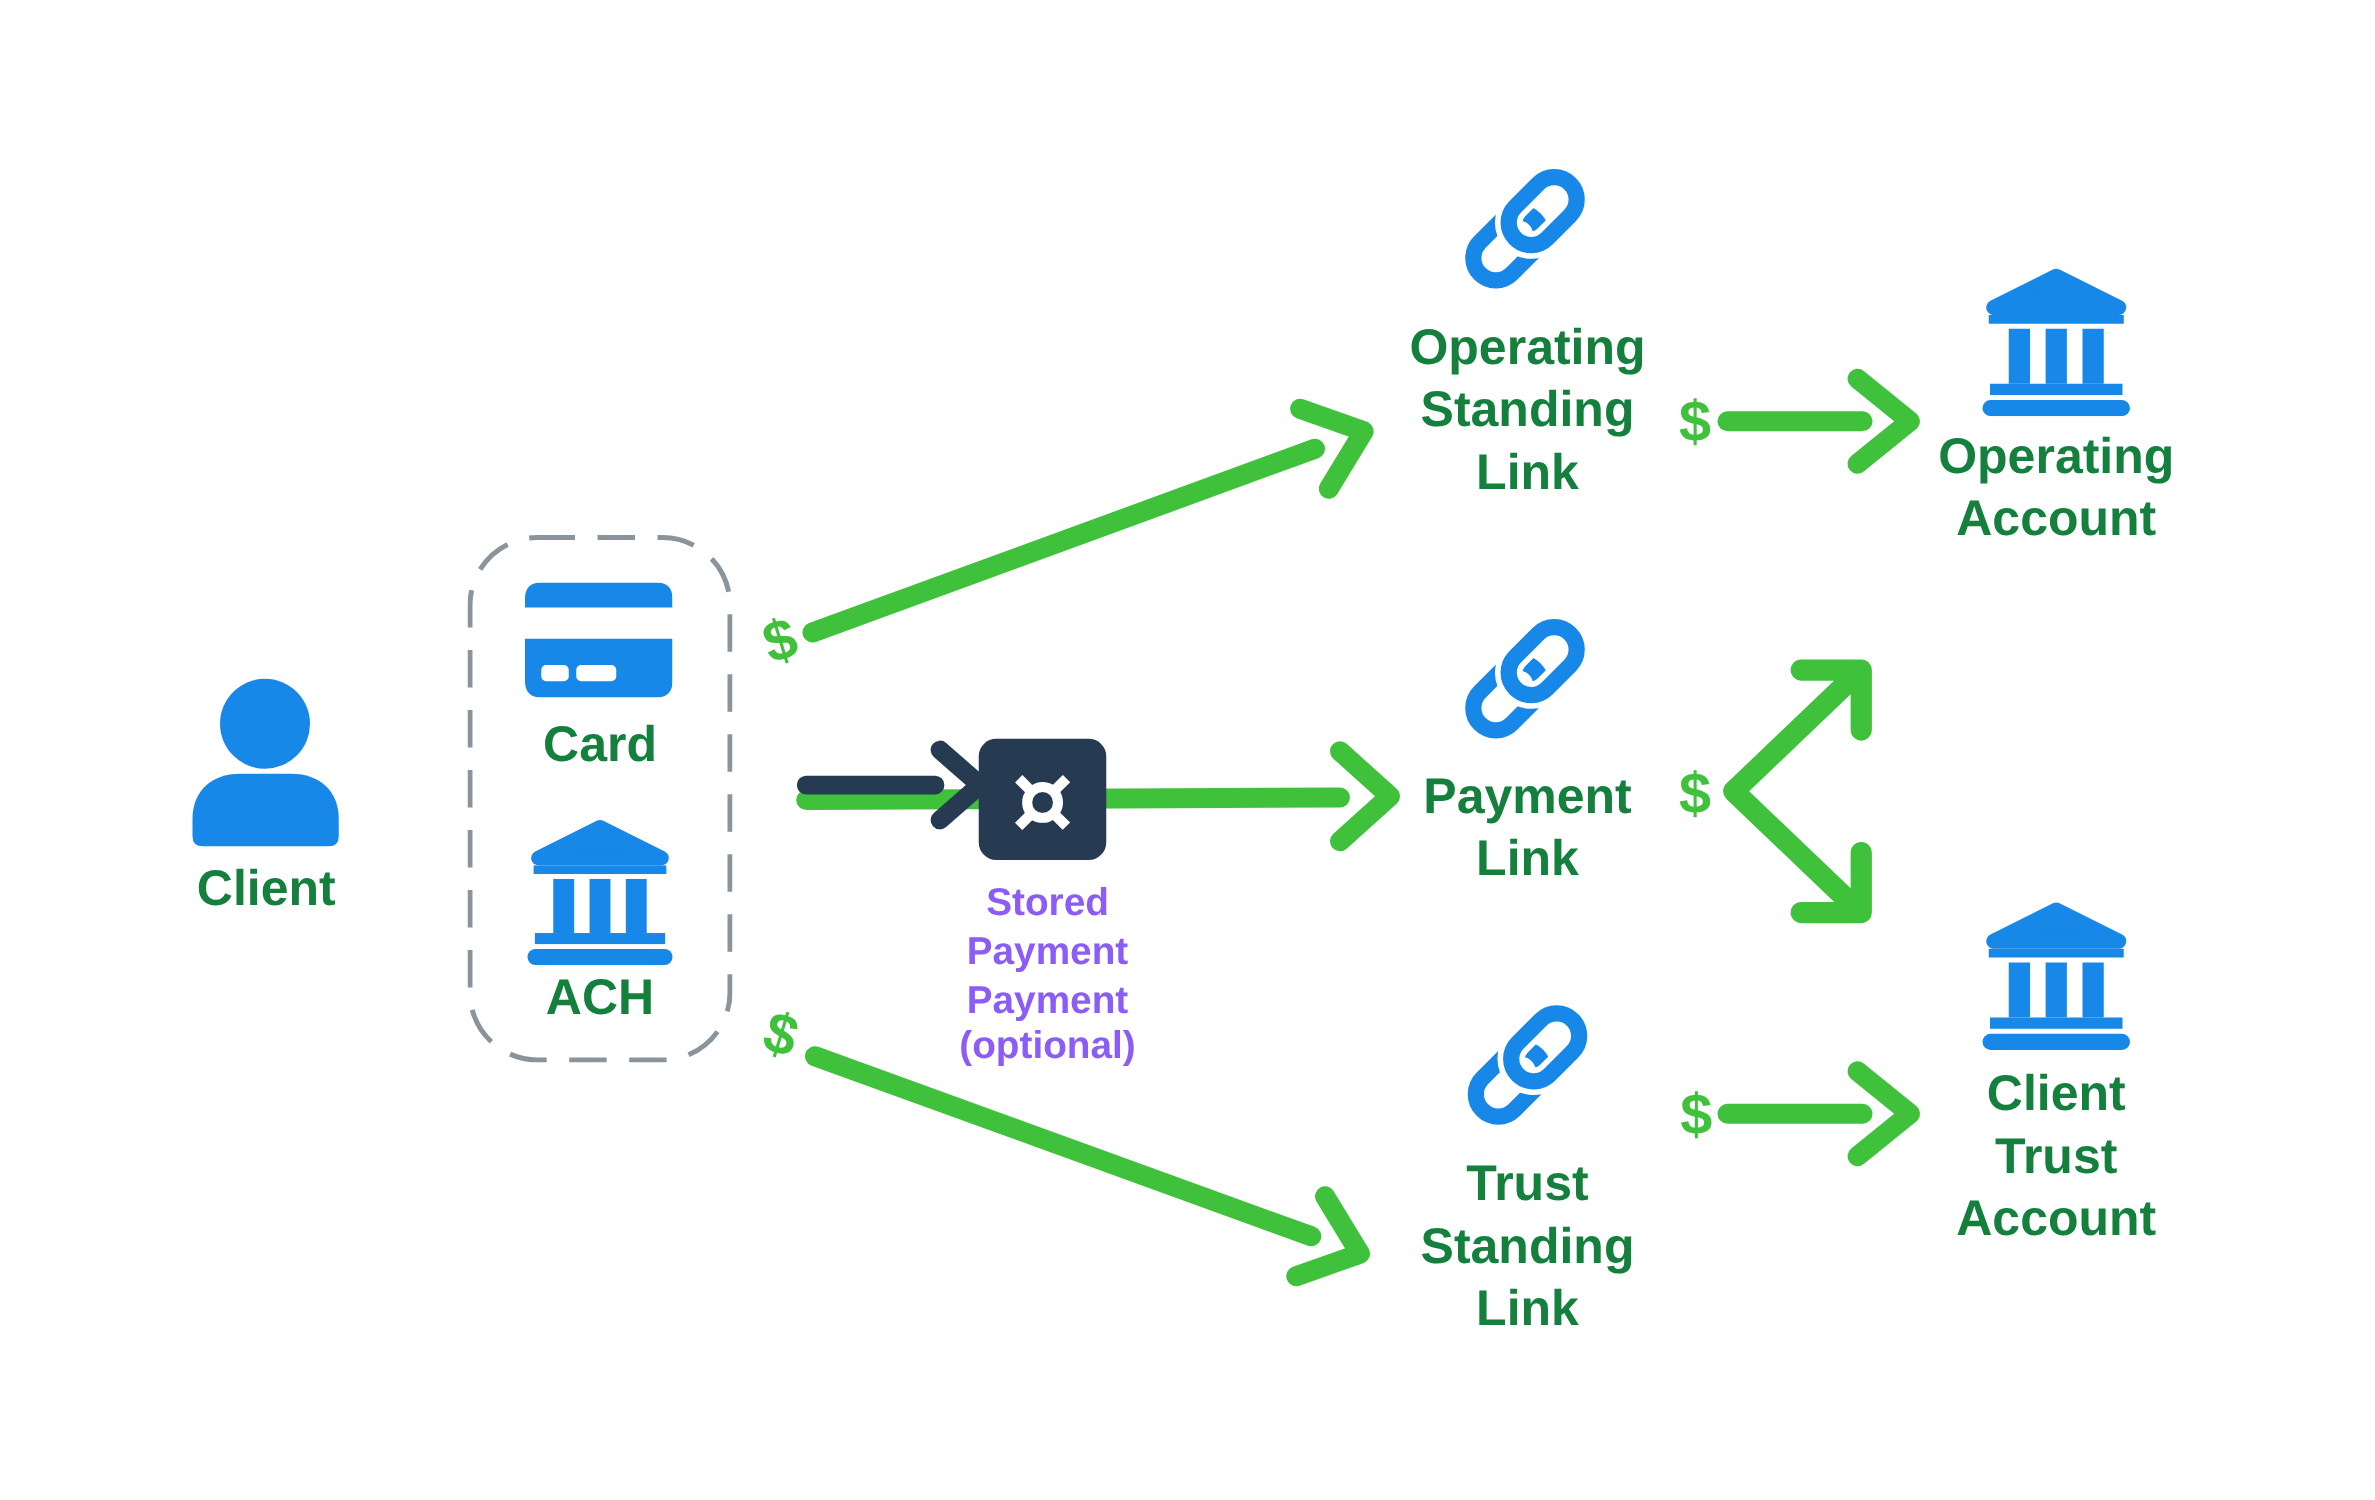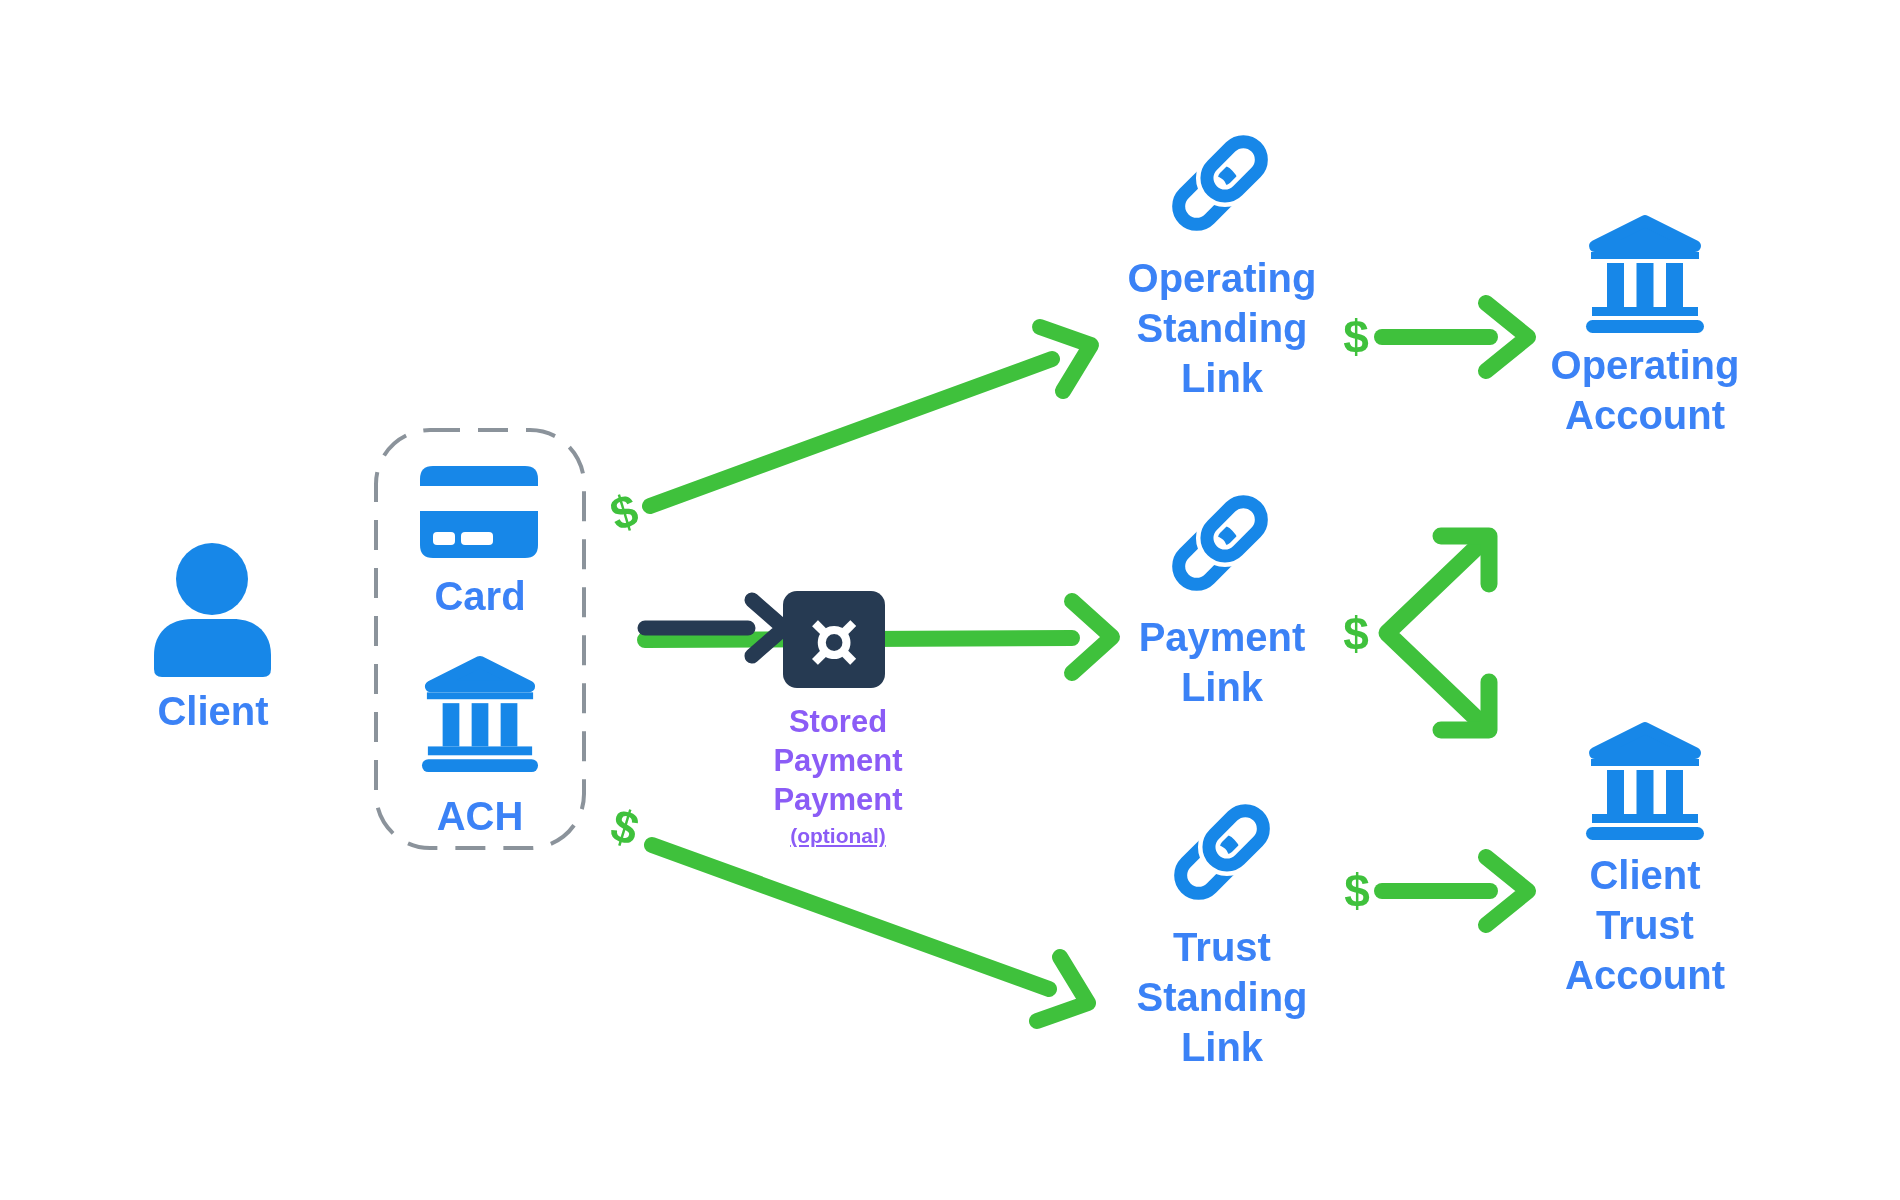--- a/index.html
+++ b/index.html
@@ -4,25 +4,25 @@
 <style>
   html,body{margin:0;padding:0;background:#ffffff;}
   #canvas{
     position:relative;width:1900px;height:1200px;background:#ffffff;overflow:hidden;
     font-family:"Liberation Sans", sans-serif;
   }
   #arrows{position:absolute;left:0;top:0;z-index:1;}
   .abs{position:absolute;z-index:2;}
   .node-label{
     position:absolute;z-index:2;transform:translateX(-50%);
-    font-weight:700;font-size:40px;line-height:50px;color:#3b82f6;
+    font-weight:700;font-size:40px;line-height:50px;color:#15803d;
     text-align:center;white-space:nowrap;
   }
   .stored-label{font-size:31px;line-height:39px;color:#8b5cf6;}
-  .stored-label .optional{font-size:21px;line-height:33px;font-weight:700;text-decoration:underline;}
+  .stored-label .optional{font-size:31px;line-height:33px;font-weight:700;}
   .dollar{
     position:absolute;z-index:2;transform:translate(-50%,-50%);
     color:#3FC13C;font-weight:700;font-size:46px;line-height:46px;
   }
   .dollar.tilt-up{transform:translate(-50%,-50%) rotate(-17deg);}
   .dollar.tilt-down{transform:translate(-50%,-50%) rotate(17deg);}
   .stored-box{
     position:absolute;z-index:2;left:783px;top:591px;width:102px;height:97px;
     background:#263A52;border-radius:14px;display:flex;align-items:center;justify-content:center;
   }
@@ -107,21 +107,21 @@
   <svg class="abs" style="left:374px;top:428px" width="212" height="422">
     <rect x="2" y="2" width="208" height="418" rx="54" fill="none" stroke="#8B939B" stroke-width="4" stroke-dasharray="30 18"></rect>
   </svg>
   <svg class="abs" style="left:420px;top:466px" width="118" height="92">
     <use href="#sym-card"></use>
   </svg>
   <div class="node-label" style="left:480px;top:571px">Card</div>
   <svg class="abs" style="left:419px;top:654px" width="122" height="118">
     <use href="#sym-bank"></use>
   </svg>
-  <div class="node-label" style="left:480px;top:791px">ACH</div>
+  <div class="node-label" style="left:480px;top:773px">ACH</div>
 
   <div class="dollar tilt-up" style="left:624px;top:512px">$</div>
   <div class="dollar tilt-down" style="left:625px;top:827px">$</div>
   <div class="dollar" style="left:1356px;top:337px">$</div>
   <div class="dollar" style="left:1356px;top:634px">$</div>
   <div class="dollar" style="left:1357px;top:891px">$</div>
 
   <div class="stored-box">
     <span class="currency-glyph">¤</span>
   </div>

